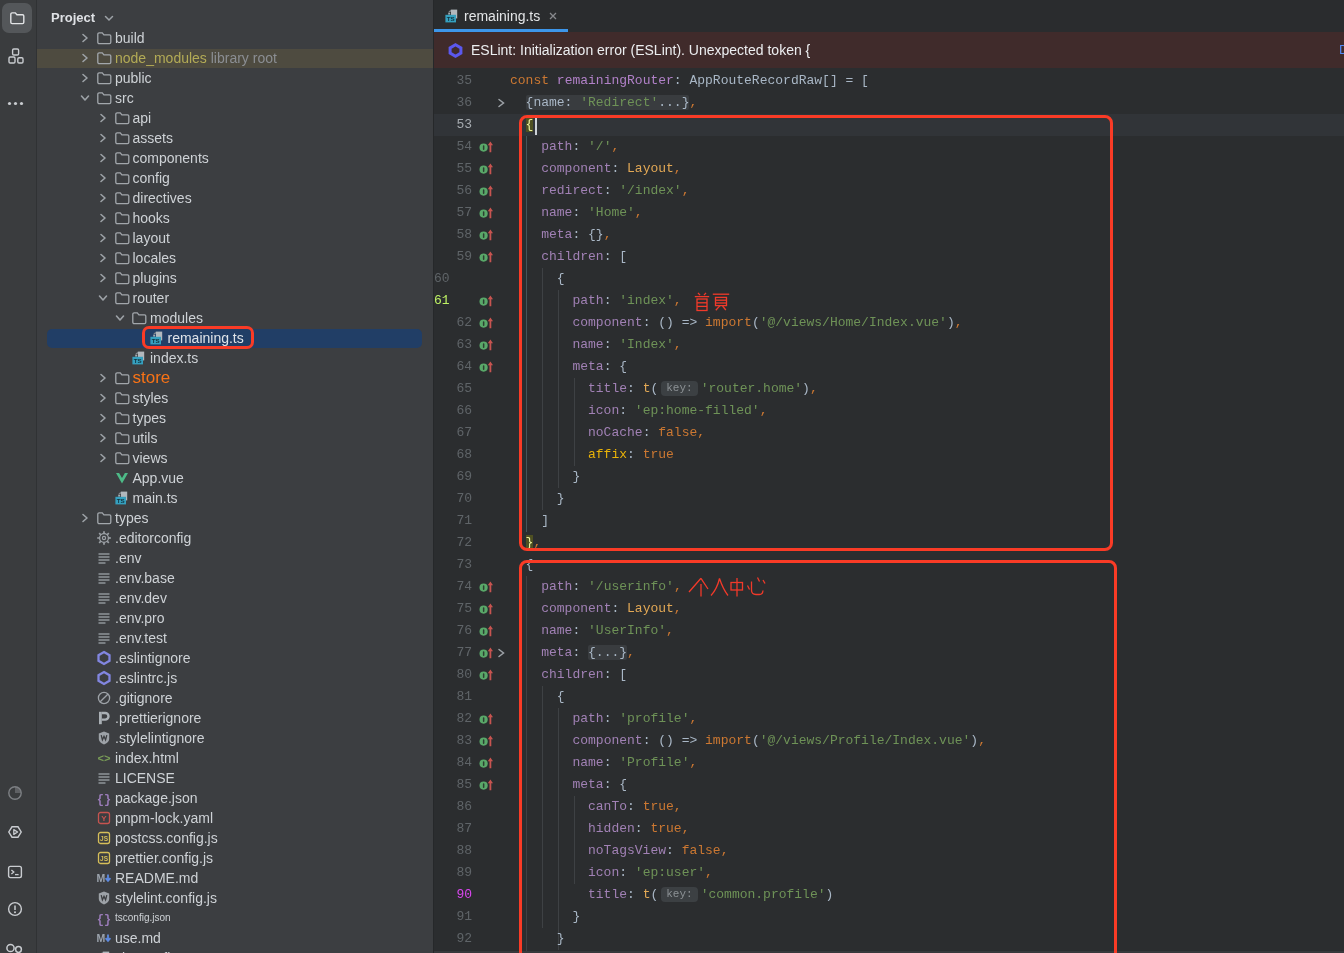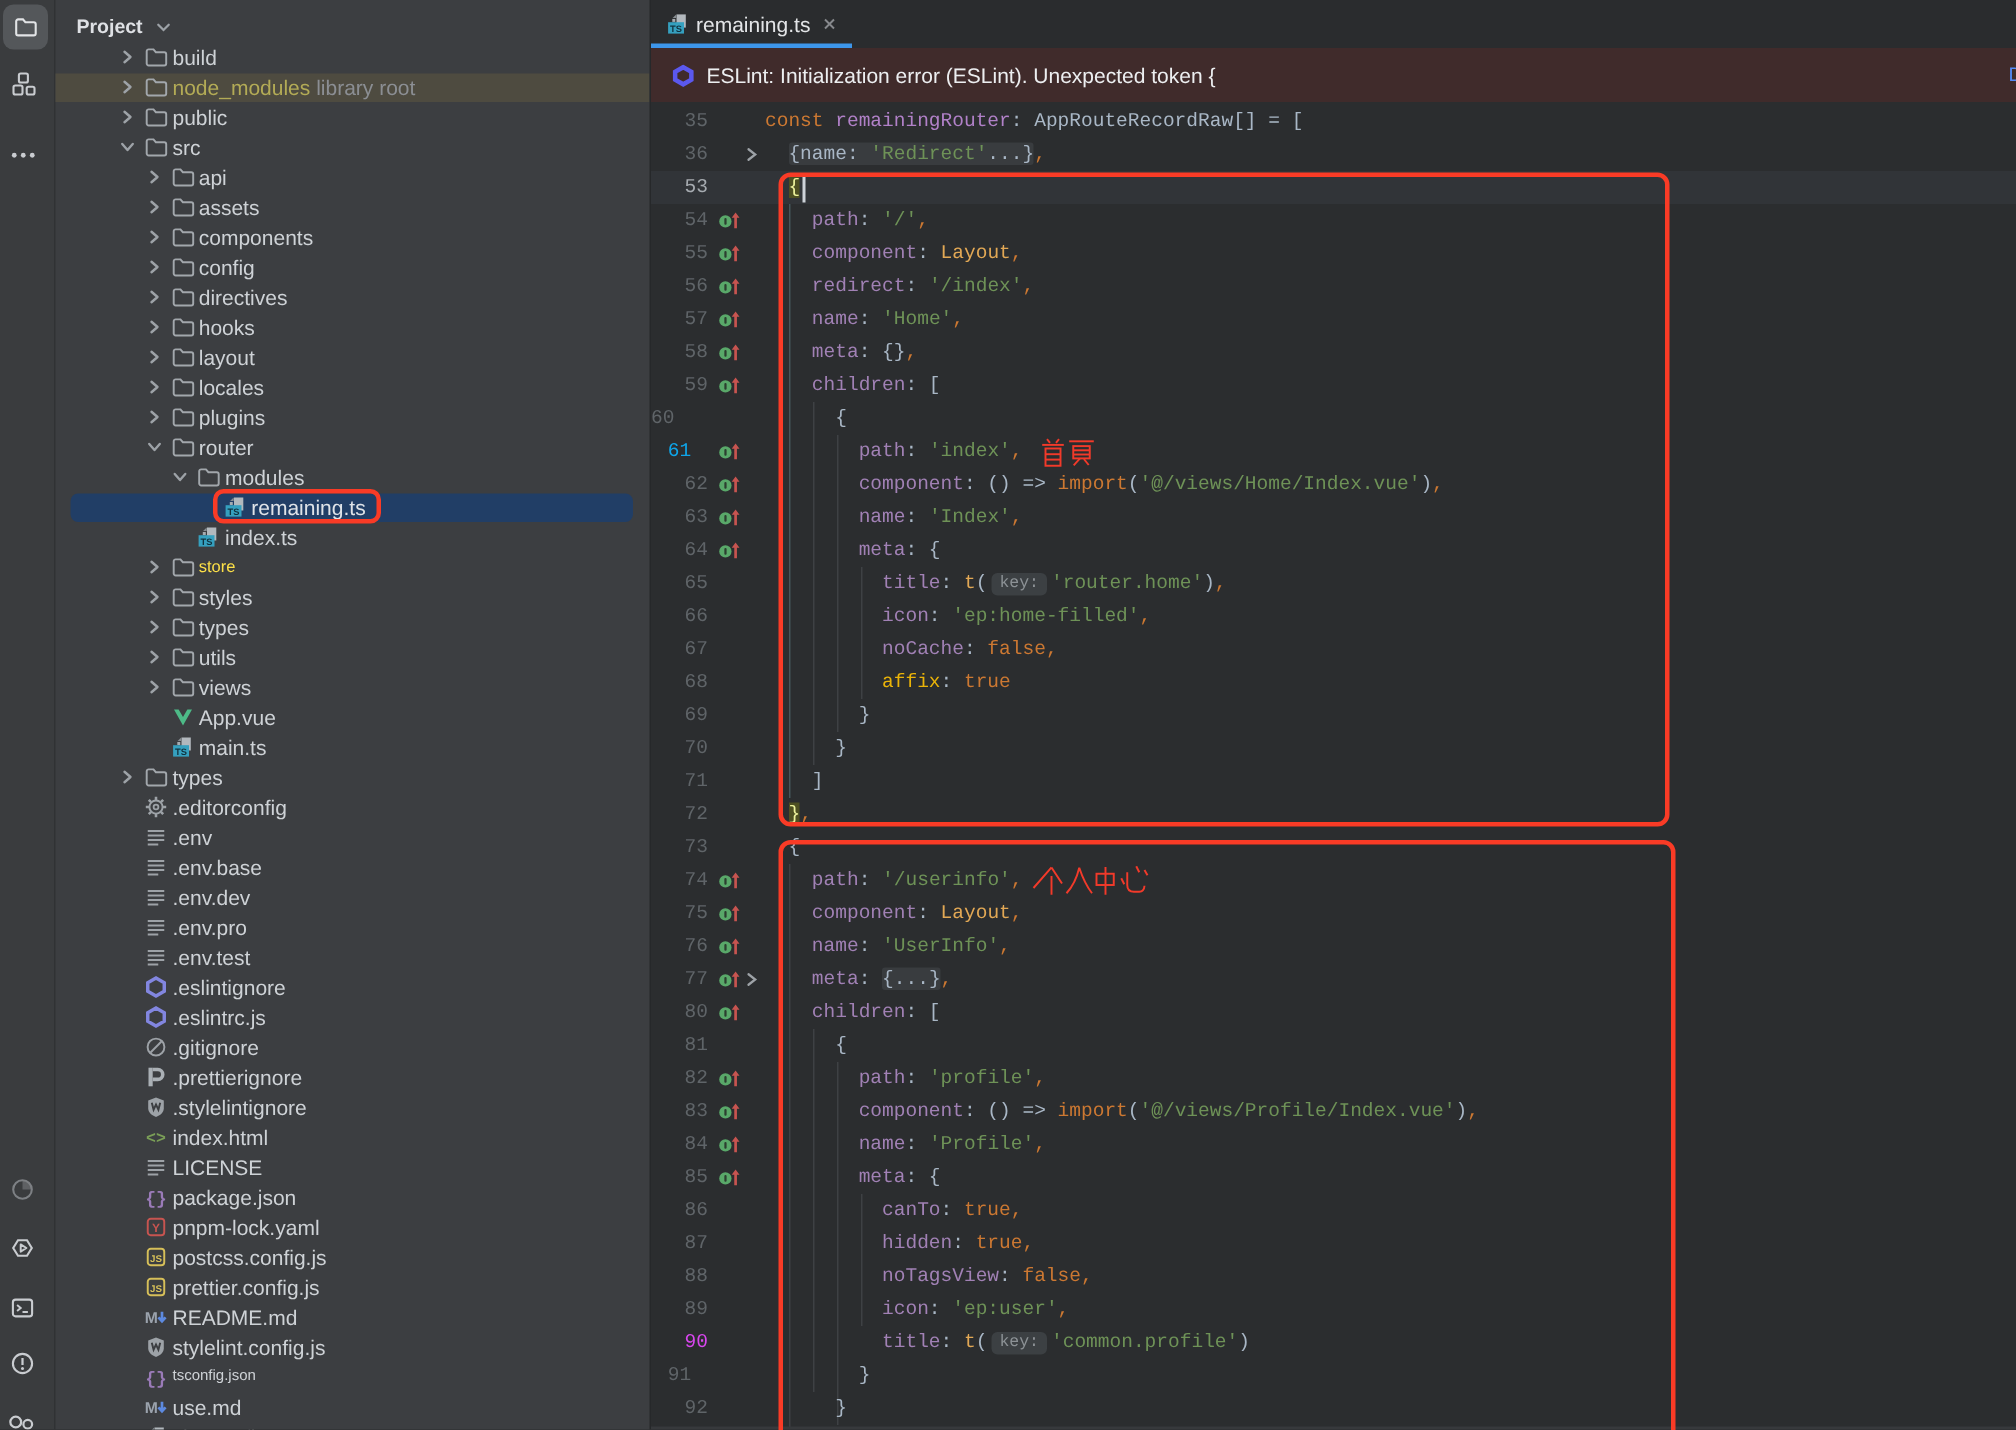--- a/index.html
+++ b/index.html
@@ -209,21 +209,21 @@
           </svg></div>
         <div style="position:absolute;left:114px;top:0;line-height:20px;font-size:14px;color:#ced2d6">index.ts</div>
       </div>
       <div style="position:absolute;left:0;top:367.5px;width:397px;height:20px">
         <div style="position:absolute;left:58.5px;top:2px"><svg width="16" height="16" viewBox="0 0 16 16" style="">
             <path d="M6 4.5 10 8 6 11.5" fill="none" stroke="#9da2a7" stroke-width="1.6" stroke-linecap="round" stroke-linejoin="round"></path>
           </svg></div>
         <div style="position:absolute;left:77.5px;top:2px"><svg width="16" height="16" viewBox="0 0 16 16" style="">
             <path d="M1.8 4.2c0-.7.6-1.3 1.3-1.3h3.2l1.6 1.9h5.6c.7 0 1.3.6 1.3 1.3v6.2c0 .7-.6 1.3-1.3 1.3H3.1c-.7 0-1.3-.6-1.3-1.3z" fill="none" stroke="#a2a7ac" stroke-width="1.3"></path>
           </svg></div>
-        <div style="position:absolute;left:96.5px;top:0;line-height:20px;font-size:11px;color:#fde047">store</div>
+        <div style="position:absolute;left:96.5px;top:0;line-height:20px;font-size:17px;color:#f97316">store</div>
       </div>
       <div style="position:absolute;left:0;top:387.5px;width:397px;height:20px">
         <div style="position:absolute;left:58.5px;top:2px"><svg width="16" height="16" viewBox="0 0 16 16" style="">
             <path d="M6 4.5 10 8 6 11.5" fill="none" stroke="#9da2a7" stroke-width="1.6" stroke-linecap="round" stroke-linejoin="round"></path>
           </svg></div>
         <div style="position:absolute;left:77.5px;top:2px"><svg width="16" height="16" viewBox="0 0 16 16" style="">
             <path d="M1.8 4.2c0-.7.6-1.3 1.3-1.3h3.2l1.6 1.9h5.6c.7 0 1.3.6 1.3 1.3v6.2c0 .7-.6 1.3-1.3 1.3H3.1c-.7 0-1.3-.6-1.3-1.3z" fill="none" stroke="#a2a7ac" stroke-width="1.3"></path>
           </svg></div>
         <div style="position:absolute;left:96.5px;top:0;line-height:20px;font-size:14px;color:#ced2d6">styles</div>
       </div>
@@ -546,21 +546,21 @@
       <div style="position:absolute;left:76px;top:156px;line-height:22px;white-space:pre"><span style="color:#a9b7c6">    </span><span style="color:#a181b5">meta</span><span style="color:#a9b7c6">: {}</span><span style="color:#cc7832">,</span></div>
       <div style="position:absolute;left:0;top:178px;width:38px;text-align:right;color:#5f6468;line-height:22px">59</div>
       <div style="position:absolute;left:45px;top:182px"><svg width="16" height="14" viewBox="0 0 16 14" style="">
           <circle cx="4.6" cy="7.6" r="4.1" fill="#59a869"></circle>
           <rect x="3.9" y="5.3" width="1.5" height="4.6" rx=".7" fill="#2c3e30"></rect>
           <path d="M11.4 1.6 14 5.2h-1.7v7h-1.8v-7H8.8z" fill="#c75450"></path>
         </svg></div>
       <div style="position:absolute;left:76px;top:178px;line-height:22px;white-space:pre"><span style="color:#a9b7c6">    </span><span style="color:#a181b5">children</span><span style="color:#a9b7c6">: [</span></div>
       <div style="position:absolute;left:0;top:200px;width:38px;text-align:left;color:#5f6468;line-height:22px">60</div>
       <div style="position:absolute;left:76px;top:200px;line-height:22px;white-space:pre"><span style="color:#a9b7c6">      </span><span style="color:#a9b7c6">{</span></div>
-      <div style="position:absolute;left:0;top:222px;width:38px;text-align:center;color:#0ea5e9;line-height:22px">61</div>
+      <div style="position:absolute;left:0;top:222px;width:38px;text-align:left;color:#bef264;line-height:22px">61</div>
       <div style="position:absolute;left:45px;top:226px"><svg width="16" height="14" viewBox="0 0 16 14" style="">
           <circle cx="4.6" cy="7.6" r="4.1" fill="#59a869"></circle>
           <rect x="3.9" y="5.3" width="1.5" height="4.6" rx=".7" fill="#2c3e30"></rect>
           <path d="M11.4 1.6 14 5.2h-1.7v7h-1.8v-7H8.8z" fill="#c75450"></path>
         </svg></div>
       <div style="position:absolute;left:76px;top:222px;line-height:22px;white-space:pre"><span style="color:#a9b7c6">        </span><span style="color:#a181b5">path</span><span style="color:#a9b7c6">: </span><span style="color:#6e9257">'index'</span><span style="color:#cc7832">,</span></div>
       <div style="position:absolute;left:260px;top:224px"><svg width="36" height="20" viewBox="0 0 36 20" style="">
           <g stroke="#f23a2a" stroke-width="1.3" fill="none">
             <line x1="4" y1="0.8" x2="6" y2="3.2"></line>
             <line x1="12" y1="0.8" x2="10" y2="3.2"></line>
@@ -699,21 +699,21 @@
       <div style="position:absolute;left:0;top:728px;width:38px;text-align:right;color:#5f6468;line-height:22px">86</div>
       <div style="position:absolute;left:76px;top:728px;line-height:22px;white-space:pre"><span style="color:#a9b7c6">          </span><span style="color:#a181b5">canTo</span><span style="color:#a9b7c6">: </span><span style="color:#cc7832">true</span><span style="color:#cc7832">,</span></div>
       <div style="position:absolute;left:0;top:750px;width:38px;text-align:right;color:#5f6468;line-height:22px">87</div>
       <div style="position:absolute;left:76px;top:750px;line-height:22px;white-space:pre"><span style="color:#a9b7c6">          </span><span style="color:#a181b5">hidden</span><span style="color:#a9b7c6">: </span><span style="color:#cc7832">true</span><span style="color:#cc7832">,</span></div>
       <div style="position:absolute;left:0;top:772px;width:38px;text-align:right;color:#5f6468;line-height:22px">88</div>
       <div style="position:absolute;left:76px;top:772px;line-height:22px;white-space:pre"><span style="color:#a9b7c6">          </span><span style="color:#a181b5">noTagsView</span><span style="color:#a9b7c6">: </span><span style="color:#cc7832">false</span><span style="color:#cc7832">,</span></div>
       <div style="position:absolute;left:0;top:794px;width:38px;text-align:right;color:#5f6468;line-height:22px">89</div>
       <div style="position:absolute;left:76px;top:794px;line-height:22px;white-space:pre"><span style="color:#a9b7c6">          </span><span style="color:#a181b5">icon</span><span style="color:#a9b7c6">: </span><span style="color:#6e9257">'ep:user'</span><span style="color:#cc7832">,</span></div>
       <div style="position:absolute;left:0;top:816px;width:38px;text-align:right;color:#d946ef;line-height:22px">90</div>
       <div style="position:absolute;left:76px;top:816px;line-height:22px;white-space:pre"><span style="color:#a9b7c6">          </span><span style="color:#a181b5">title</span><span style="color:#a9b7c6">: </span><span style="color:#e2a855">t</span><span style="color:#a9b7c6">(</span><span style="display:inline-block;background:#3c4043;color:#8c9195;font-size:11px;line-height:15px;border-radius:4px;padding:0 5px;margin:0 3px;vertical-align:1px">key:</span><span style="color:#6e9257">'common.profile'</span><span style="color:#a9b7c6">)</span></div>
-      <div style="position:absolute;left:0;top:838px;width:38px;text-align:center;color:#5f6468;line-height:22px">91</div>
+      <div style="position:absolute;left:0;top:838px;width:38px;text-align:right;color:#5f6468;line-height:22px">91</div>
       <div style="position:absolute;left:76px;top:838px;line-height:22px;white-space:pre"><span style="color:#a9b7c6">        </span><span style="color:#a9b7c6">}</span></div>
       <div style="position:absolute;left:0;top:860px;width:38px;text-align:right;color:#5f6468;line-height:22px">92</div>
       <div style="position:absolute;left:76px;top:860px;line-height:22px;white-space:pre"><span style="color:#a9b7c6">      </span><span style="color:#a9b7c6">}</span></div>
       <div style="position:absolute;left:100.5px;top:48px;width:2px;height:19px;background:#cdd2d8"></div>
     </div>
 
   <div style="position:absolute;left:84.5px;top:115px;width:594.5px;height:436px;border:3px solid #f93b26;border-radius:8px;box-sizing:border-box"></div>
   <div style="position:absolute;left:0;top:950.5px;width:910px;height:2.5px;background:#37393c"></div>
   <div style="position:absolute;left:84.5px;top:559.5px;width:598.5px;height:420px;border:3px solid #f93b26;border-radius:8px;box-sizing:border-box"></div>
 </div>

